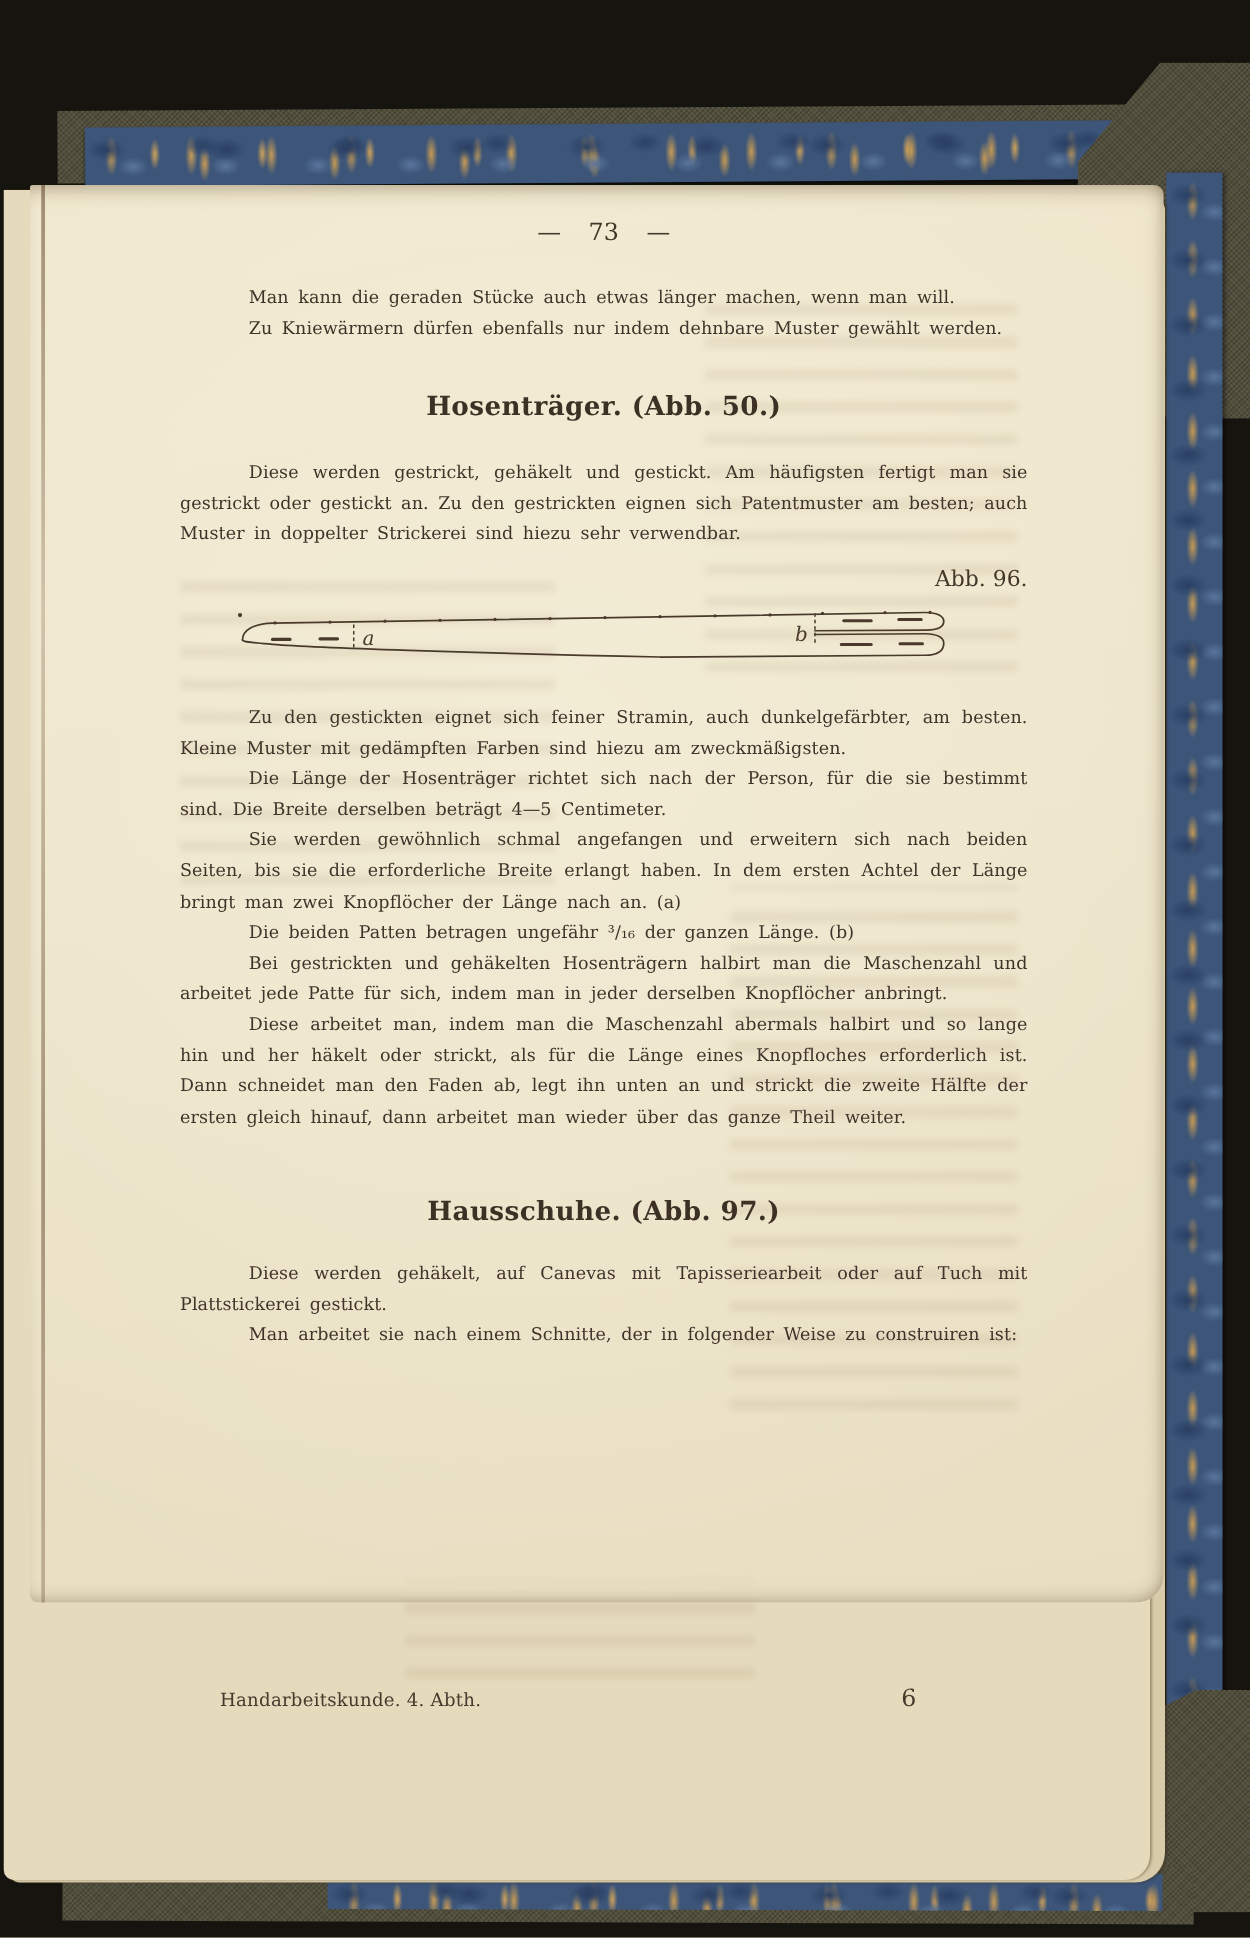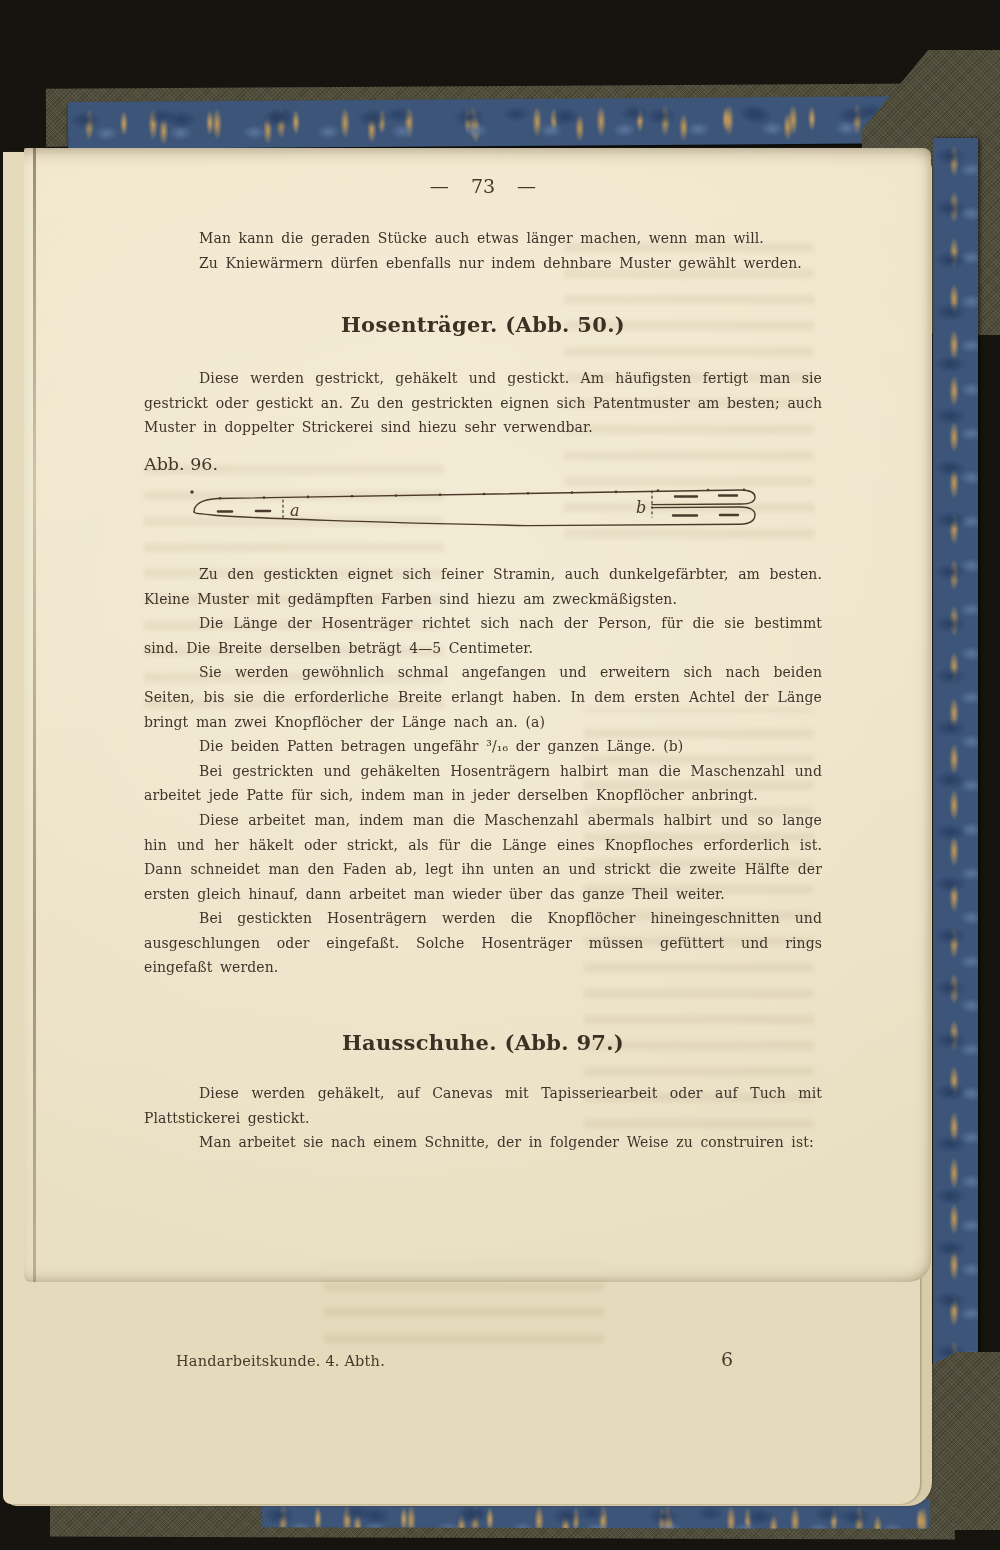--- a/index.html
+++ b/index.html
@@ -67,21 +67,21 @@
     margin:0;font-size:14px;line-height:24.6px;text-align:justify;
     text-indent:55px;word-spacing:3px;letter-spacing:.1px;font-weight:500;
   }
   p.first{margin-top:29px;}
   h2.heading{
     margin:0;font-size:21px;font-weight:bold;text-align:center;
     letter-spacing:.3px;color:#3d3024;
   }
   h2.h1x{margin-top:37px;margin-bottom:29px;}
   h2.h2x{margin-top:50px;margin-bottom:26px;}
-  .caption{margin-top:14px;text-align:left;font-size:17.5px;color:#443628;}
+  .caption{margin-top:14px;text-align:right;font-size:17.5px;color:#443628;}
   .figure{margin-top:9px;margin-left:44px;height:58px;}
   .footer{position:absolute;left:152px;top:1200px;width:646px;height:26px;color:#463a2c;}
   .footer .sig{position:absolute;left:0;top:5px;font-size:14.5px;letter-spacing:.2px;}
   .footer .sheet{position:absolute;left:545px;top:0;font-size:19px;}
 </style>
 </head>
 <body>
 
 <div class="cloth cloth-top"></div>
 <div class="marble marble-top"></div>
@@ -152,21 +152,20 @@
         </g>
       </svg>
     </div>
 
     <p class="para" style="margin-top:21px">Zu den gestickten eignet sich feiner Stramin, auch dunkelgefärbter, am besten. Kleine Muster mit gedämpften Farben sind hiezu am zweckmäßigsten.</p>
     <p class="para">Die Länge der Hosenträger richtet sich nach der Person, für die sie bestimmt sind. Die Breite derselben beträgt 4—5 Centimeter.</p>
     <p class="para">Sie werden gewöhnlich schmal angefangen und erweitern sich nach beiden Seiten, bis sie die erforderliche Breite erlangt haben. In dem ersten Achtel der Länge bringt man zwei Knopflöcher der Länge nach an. (a)</p>
     <p class="para">Die beiden Patten betragen ungefähr ³/₁₆ der ganzen Länge. (b)</p>
     <p class="para">Bei gestrickten und gehäkelten Hosenträgern halbirt man die Maschenzahl und arbeitet jede Patte für sich, indem man in jeder derselben Knopflöcher anbringt.</p>
     <p class="para">Diese arbeitet man, indem man die Maschenzahl abermals halbirt und so lange hin und her häkelt oder strickt, als für die Länge eines Knopfloches erforderlich ist. Dann schneidet man den Faden ab, legt ihn unten an und strickt die zweite Hälfte der ersten gleich hinauf, dann arbeitet man wieder über das ganze Theil weiter.</p>
-    <p class="para">Bei gestickten Hosenträgern werden die Knopflöcher hineingeschnitten und ausgeschlungen oder eingefaßt. Solche Hosenträger müssen gefüttert und rings eingefaßt werden.</p>
 
     <h2 class="heading h2x">Hausschuhe. (Abb. 97.)</h2>
 
     <p class="para">Diese werden gehäkelt, auf Canevas mit Tapisseriearbeit oder auf Tuch mit Plattstickerei gestickt.</p>
     <p class="para">Man arbeitet sie nach einem Schnitte, der in folgender Weise zu construiren ist:</p>
   </div>
 
   <div class="footer">
     <span class="sig">Handarbeitskunde. 4. Abth.</span>
     <span class="sheet">6</span>

